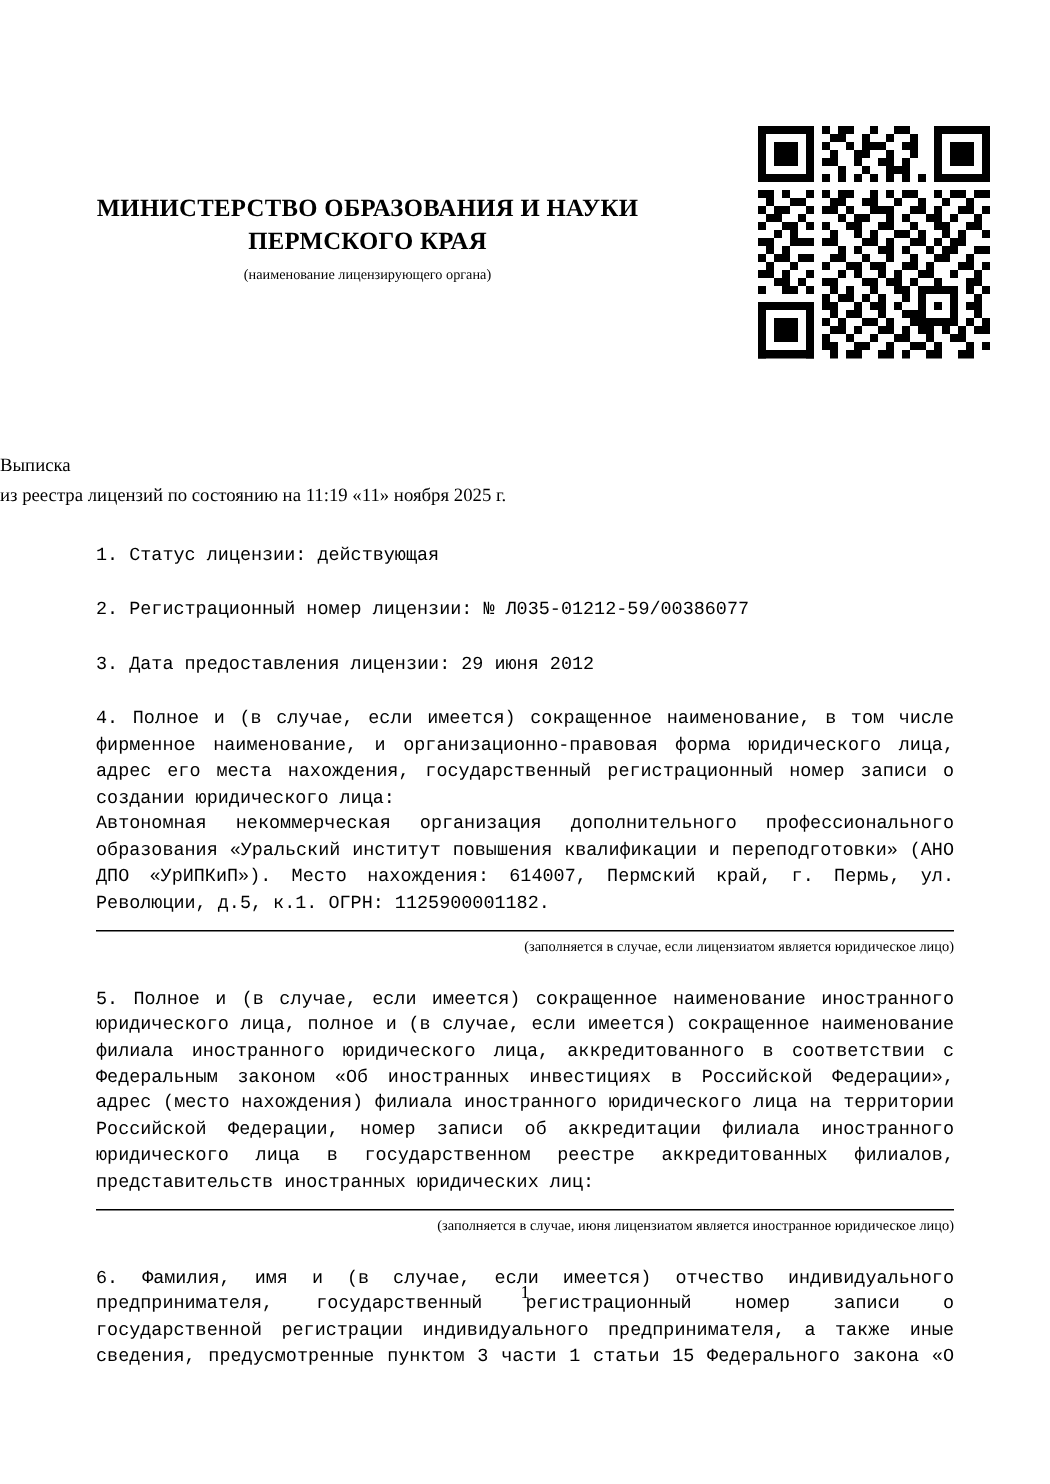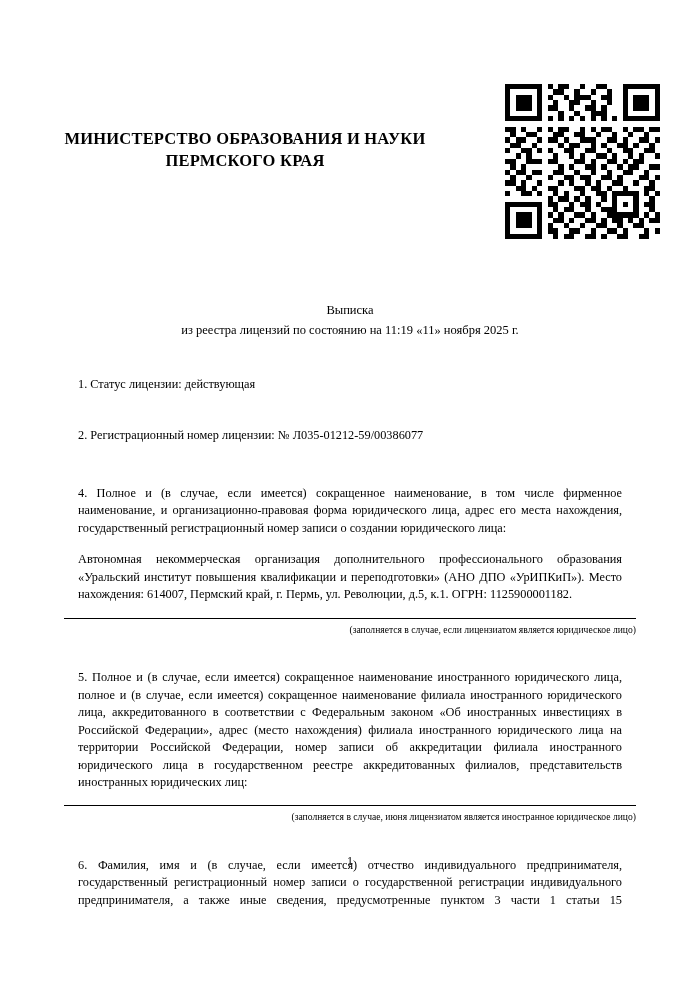--- a/index.html
+++ b/index.html
@@ -46,40 +46,40 @@
   .org-caption {
     margin-top: 6px;
     font-size: 9.5px;
   }
 
   .doc-title-block {
     position: absolute;
     top: 300px;
     left: 0;
     width: 700px;
-    text-align: center;
     font-size: 12.5px;
     line-height: 1.6;
   }
 
   .content {
     position: absolute;
     top: 362px;
     left: 64px;
     width: 572px;
     font-size: 12.3px;
     line-height: 1.42;
   }
   .item {
     margin-bottom: 13px;
   }
   .item p {
-    margin: 14px;
+    margin: 0;
     text-align: justify;
     text-justify: inter-word;
+    font-family: Liberation Mono, monospace;
   }
   .item p.nojust {
     text-align: left;
   }
   .sub-note {
     text-align: right;
     font-size: 9.6px;
     margin-top: 4px;
   }
   .sub-note.indent {
@@ -339,20 +339,21 @@
           <rect x="18" y="28" width="1" height="1"></rect>
         <rect x="21" y="28" width="2" height="1"></rect>
           <rect x="25" y="28" width="2" height="1"></rect>
       </g>
     </svg>
   </div>
 
   <div class="header-block">
     <div class="org-title">МИНИСТЕРСТВО ОБРАЗОВАНИЯ И НАУКИ</div>
     <div class="org-title">ПЕРМСКОГО КРАЯ</div>
+    <div class="org-caption">(наименование лицензирующего органа)</div>
   </div>
 
   <div class="doc-title-block">
     <div>Выписка</div>
     <div>из реестра лицензий по состоянию на 11:19 «11» ноября 2025 г.</div>
   </div>
 
   <div class="content">
 
     <div class="item">
@@ -360,20 +361,23 @@
     </div>
 
     <div class="gap-sm"></div>
 
     <div class="item">
       <p class="nojust">2. Регистрационный номер лицензии: № Л035-01212-59/00386077</p>
     </div>
 
     <div class="gap-sm"></div>
 
+    <div class="item">
+      <p class="nojust">3. Дата предоставления лицензии: 29 июня 2012</p>
+    </div>
 
     <div class="gap-sm"></div>
 
     <div class="item">
       <p>4. Полное и (в случае, если имеется) сокращенное наименование, в том числе фирменное наименование, и организационно-правовая форма юридического лица, адрес его места нахождения, государственный регистрационный номер записи о создании юридического лица:</p>
       <p>Автономная некоммерческая организация дополнительного профессионального образования «Уральский институт повышения квалификации и переподготовки» (АНО ДПО «УрИПКиП»). Место нахождения: 614007, Пермский край, г. Пермь, ул. Революции, д.5, к.1. ОГРН: 1125900001182.</p>
       <hr class="rule">
       <div class="sub-note">(заполняется в случае, если лицензиатом является юридическое лицо)</div>
     </div>
 

